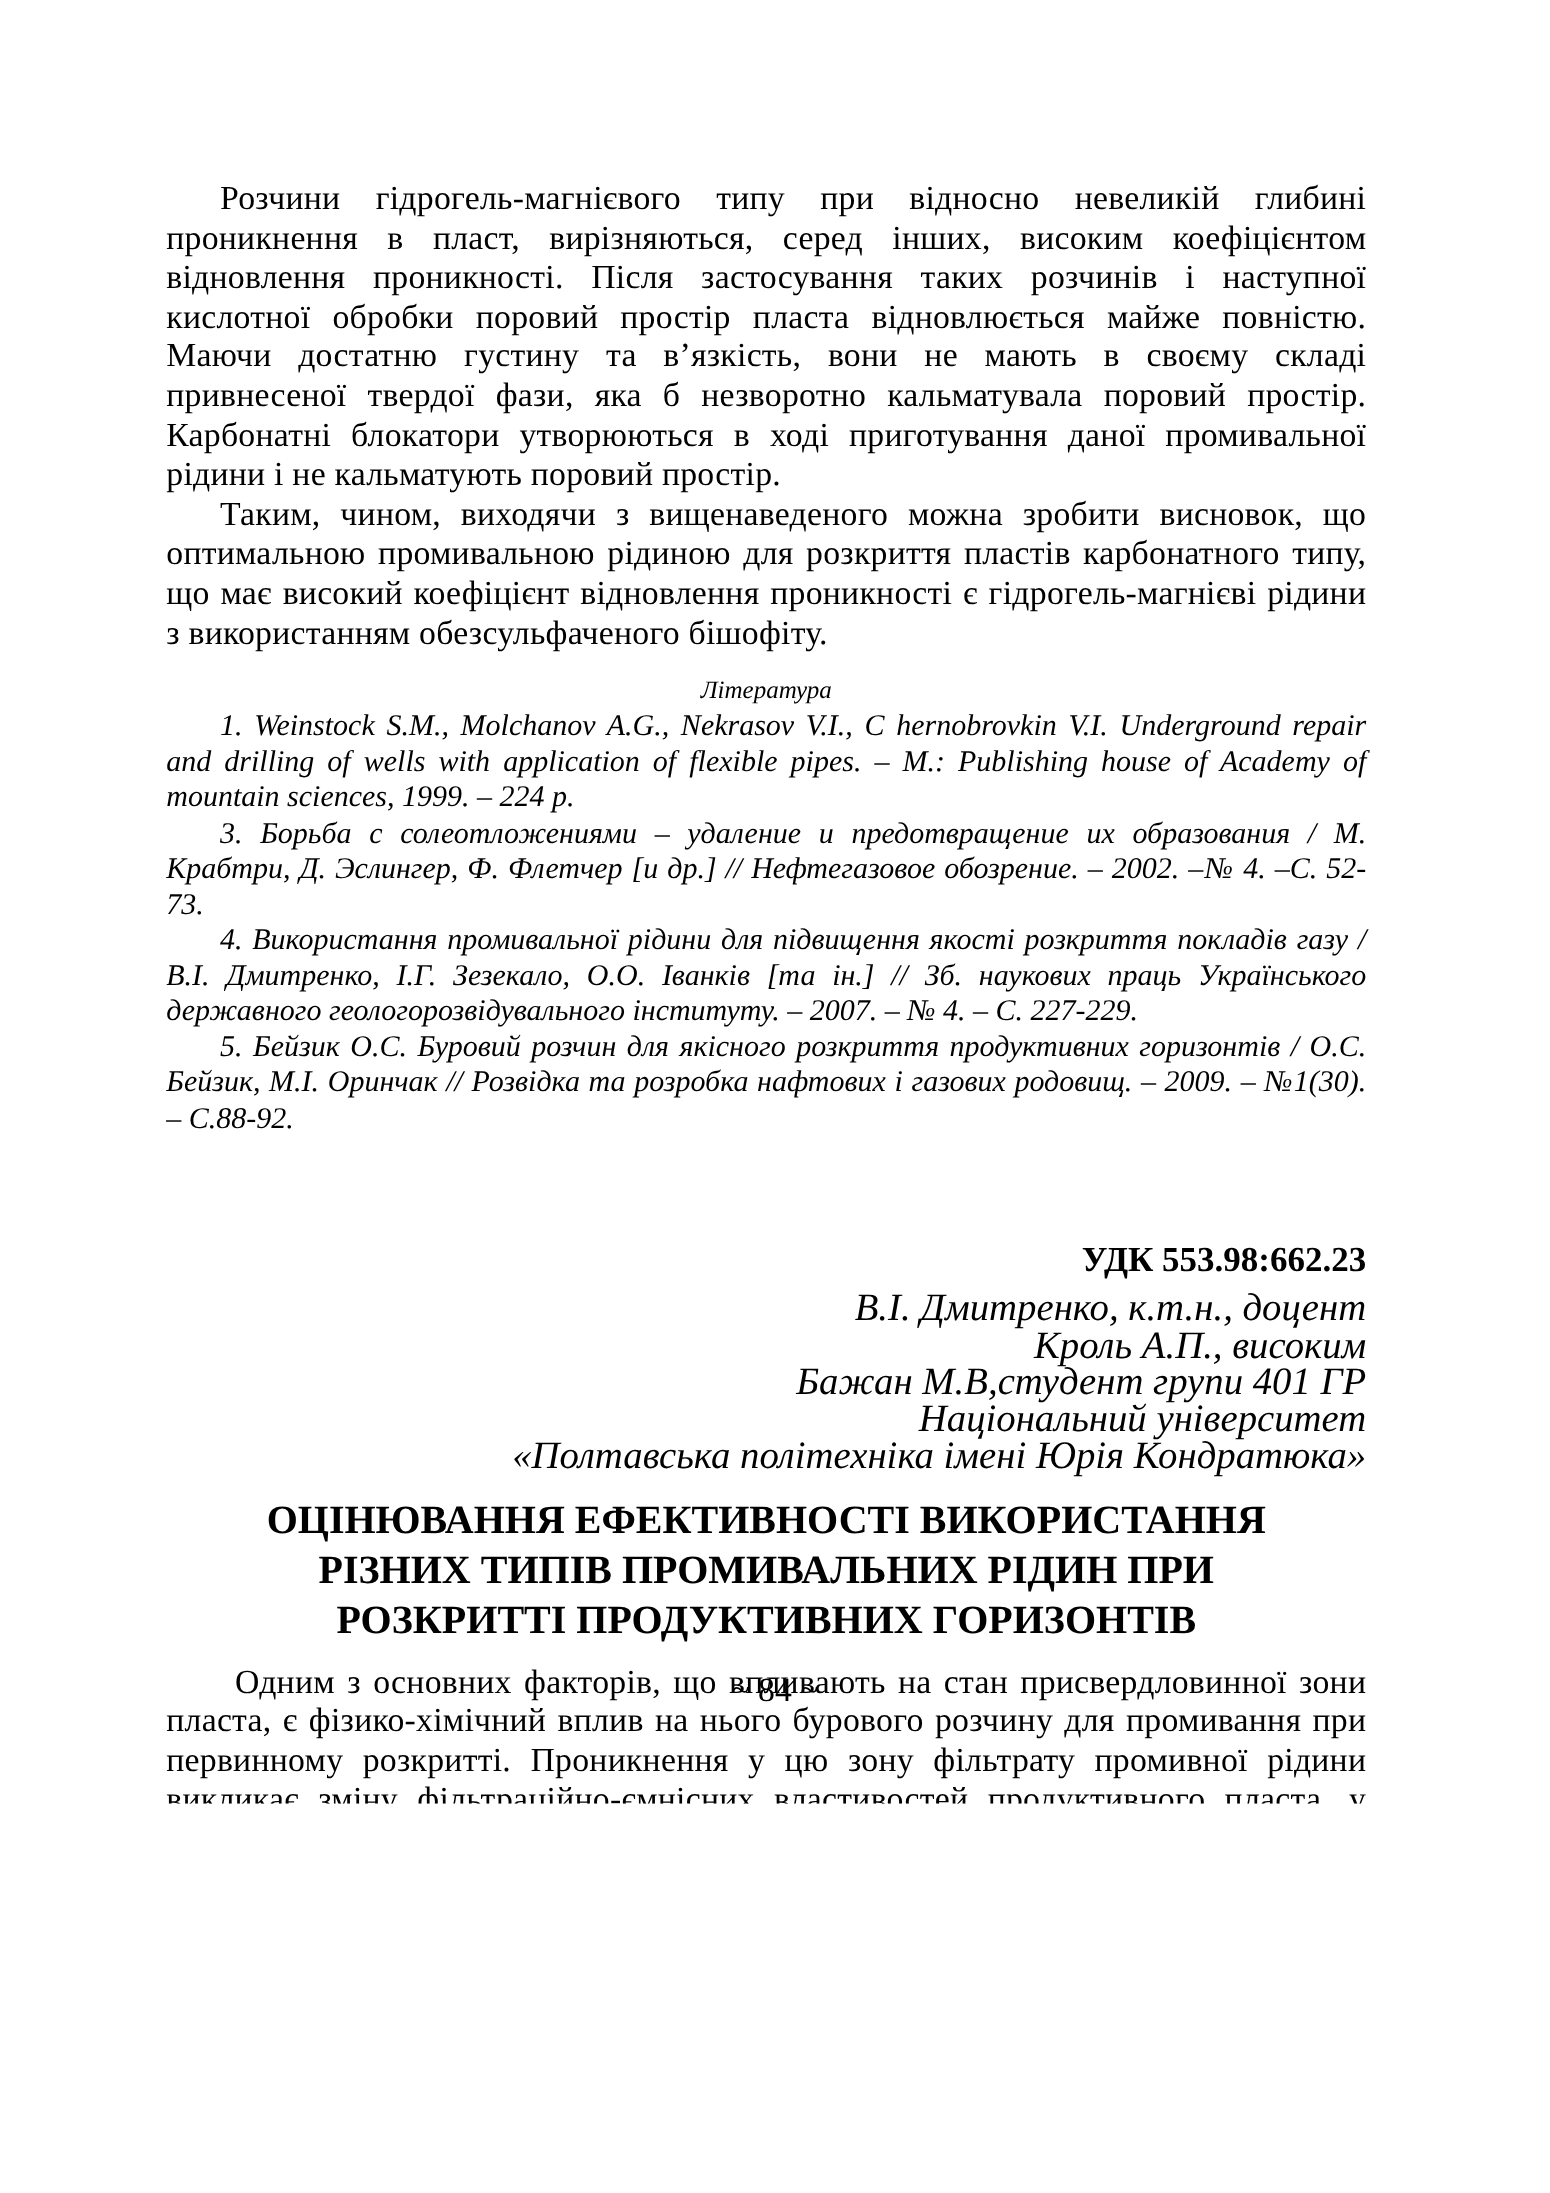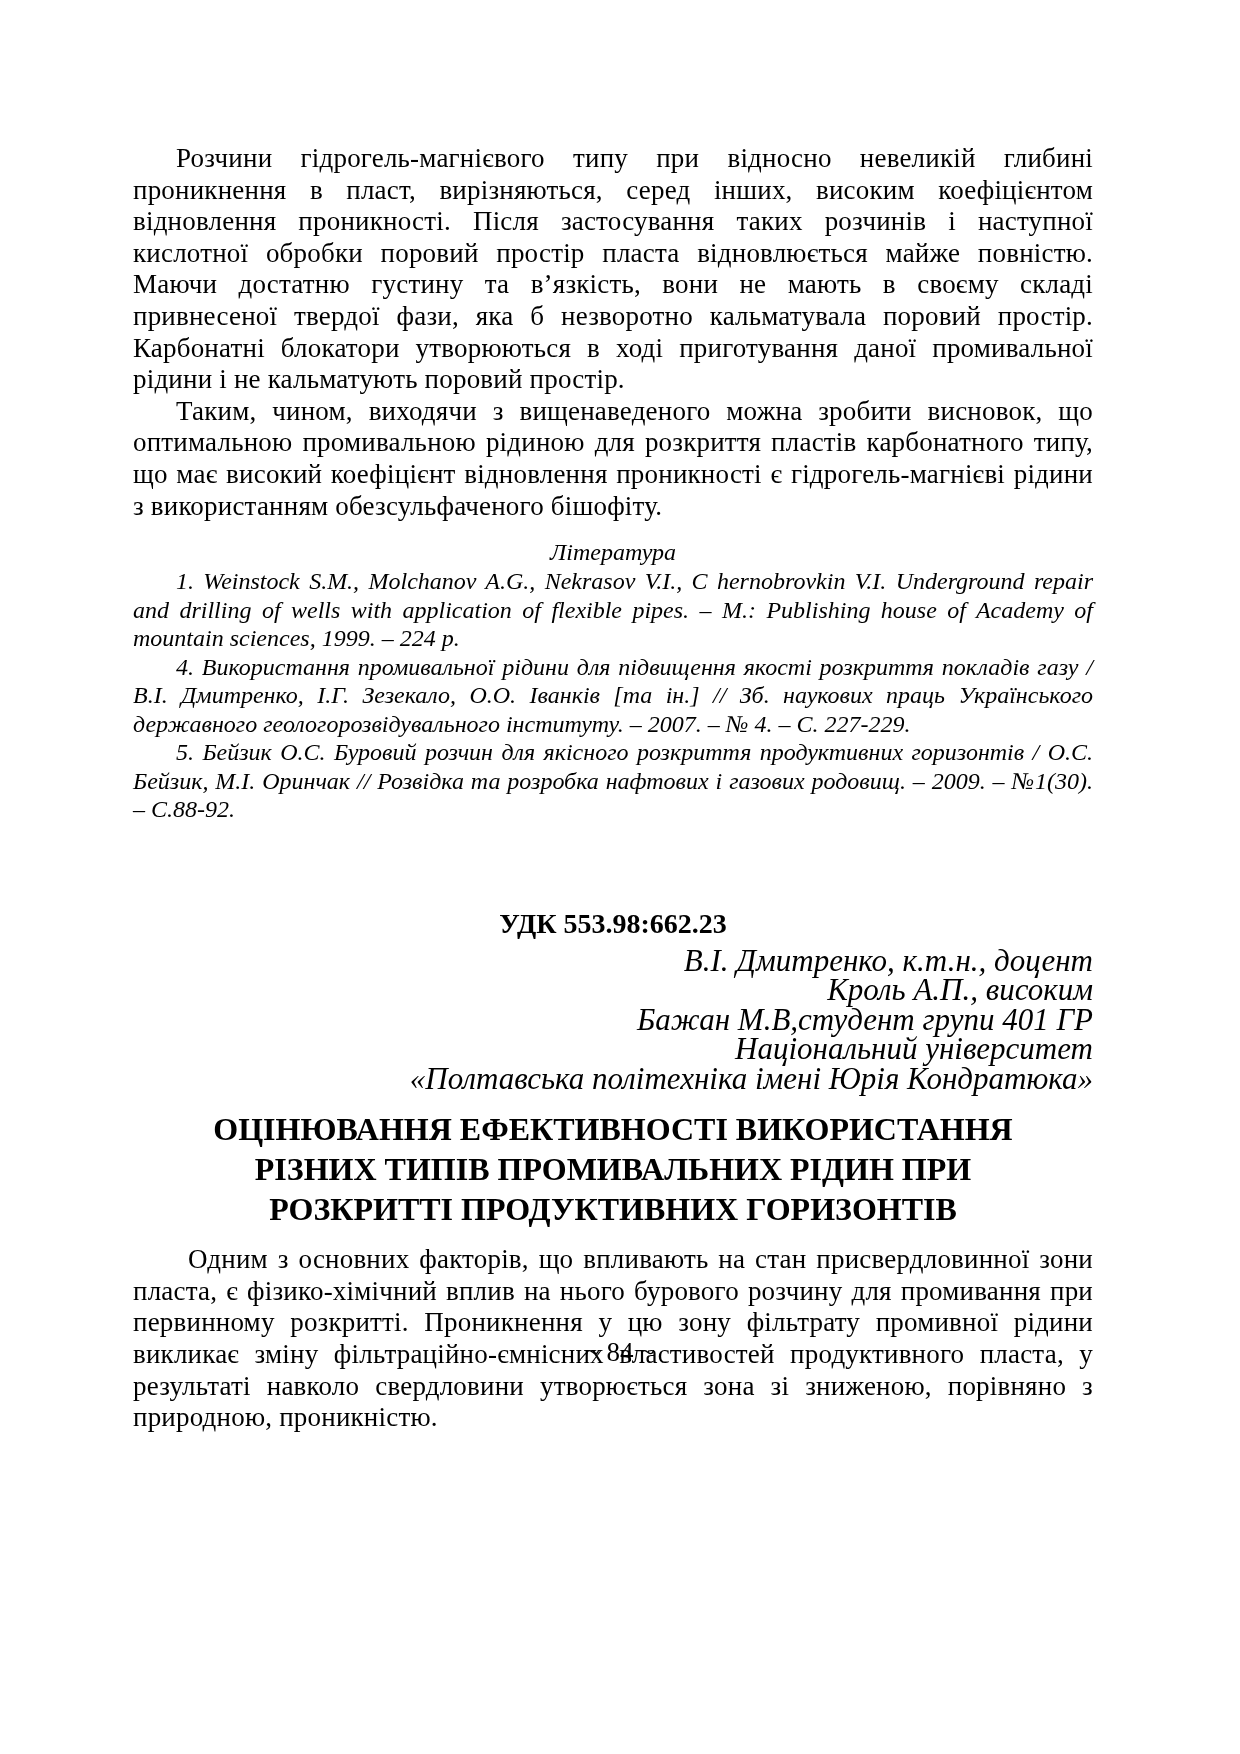--- a/index.html
+++ b/index.html
@@ -25,39 +25,39 @@
   .body-par {
     margin: 0;
     font-size: 27px;
     line-height: 31.6px;
     text-align: justify;
     text-indent: 43px;
     letter-spacing: 0.2px;
   }
   .ref-heading {
     margin-top: 15px;
-    font-size: 24px;
+    font-size: 20px;
     font-style: italic;
     text-align: center;
     line-height: 30px;
   }
   .ref {
     margin: 0;
     font-size: 24px;
     font-style: italic;
     line-height: 28.5px;
     text-align: justify;
     text-indent: 43px;
   }
   .udc {
     margin-top: 84px;
     font-size: 28px;
     font-weight: bold;
     line-height: 32px;
-    text-align: center;
+    text-align: right;
   }
   .authors {
     margin-top: 6px;
     font-size: 31px;
     font-style: italic;
     line-height: 29.5px;
     text-align: right;
   }
   .title {
     margin: 16px auto 0 auto;
@@ -87,20 +87,21 @@
 <div class="page">
   <div class="content">
 
     <p class="body-par">Розчини гідрогель-магнієвого типу при відносно невеликій глибині проникнення в пласт, вирізняються, серед інших, високим коефіцієнтом відновлення проникності. Після застосування таких розчинів і наступної кислотної обробки поровий простір пласта відновлюється майже повністю. Маючи достатню густину та в’язкість, вони не мають в своєму складі привнесеної твердої фази, яка б незворотно кальматувала поровий простір. Карбонатні блокатори утворюються в ході приготування даної промивальної рідини і не кальматують поровий простір.</p>
 
     <p class="body-par">Таким, чином, виходячи з вищенаведеного можна зробити висновок, що оптимальною промивальною рідиною для розкриття пластів карбонатного типу, що має високий коефіцієнт відновлення проникності є гідрогель-магнієві рідини з використанням обезсульфаченого бішофіту.</p>
 
     <div class="ref-heading">Література</div>
 
     <p class="ref">1. Weinstock S.M., Molchanov A.G., Nekrasov V.I., C hernobrovkin V.I. Underground repair and drilling of wells with application of flexible pipes. – M.: Publishing house of Academy of mountain sciences, 1999. – 224 p.</p>
+    <p class="ref">3. Борьба с солеотложениями – удаление и предотвращение их образования / М. Крабтри, Д. Эслингер, Ф. Флетчер [и др.] // Нефтегазовое обозрение. – 2002. –№ 4. –С. 52-73.</p>
     <p class="ref">4. Використання промивальної рідини для підвищення якості розкриття покладів газу / В.І. Дмитренко, І.Г. Зезекало, О.О. Іванків [та ін.] // Зб. наукових праць Українського державного геологорозвідувального інституту. – 2007. – № 4. – С. 227-229.</p>
     <p class="ref">5. Бейзик О.С. Буровий розчин для якісного розкриття продуктивних горизонтів / О.С. Бейзик, М.І. Оринчак // Розвідка та розробка нафтових і газових родовищ. – 2009. – №1(30). – С.88-92.</p>
 
     <div class="udc">УДК 553.98:662.23</div>
 
     <div class="authors">
       <div>В.І. Дмитренко, к.т.н., доцент</div>
       <div>Кроль А.П., високим</div>
       <div>Бажан М.В,студент групи 401 ГР</div>
       <div>Національний університет</div>

